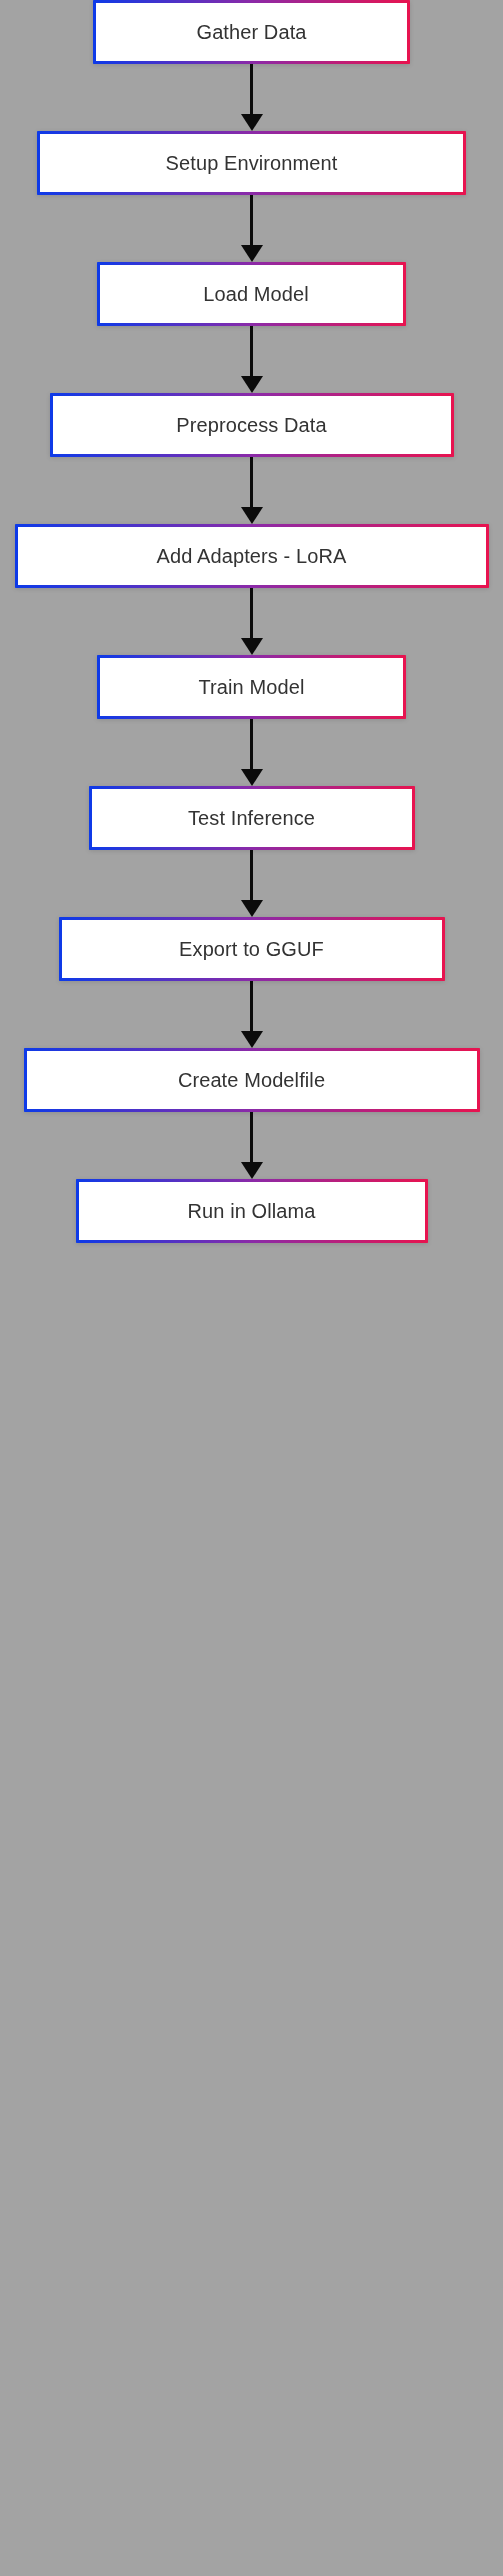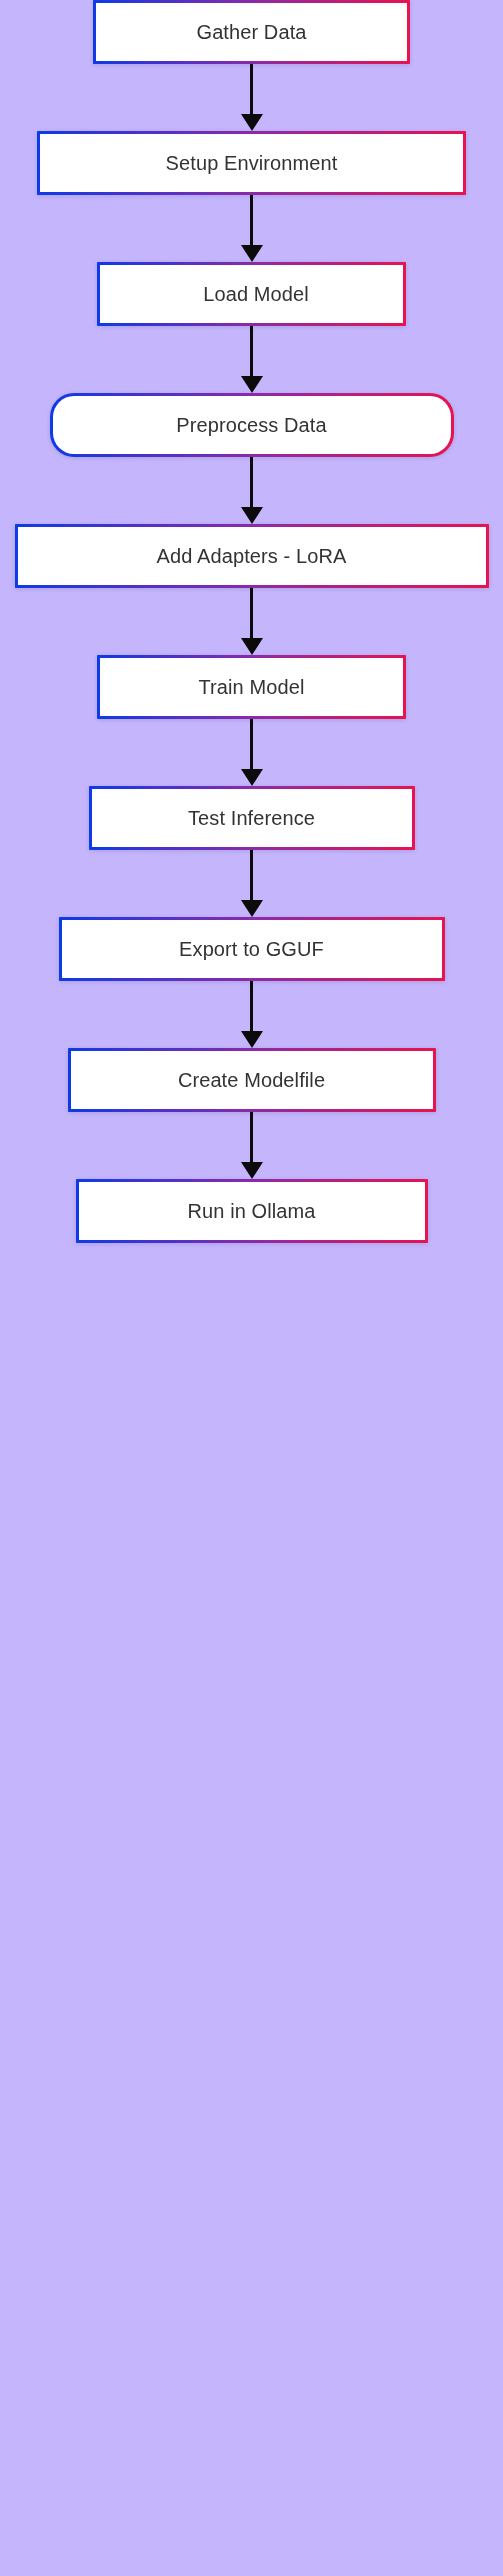--- a/index.html
+++ b/index.html
@@ -73,21 +73,21 @@
     border-left: 11.4px solid transparent;
     border-right: 11.4px solid transparent;
     border-top: 17.4px solid #0b0b0b;
     margin-top: -0.7px;
     flex: 0 0 auto;
   }
 </style>
 </head>
 <body>
 
-<div id="flowchart" style="background: #c4b5fd;">
+<div id="flowchart" style="background: #a3a3a3;">
 
   <div class="node" style="width: 317px; height: 64px; --g-from: #0d3ae8; --g-mid: #8b2aa8; --g-to: #e8134f;">
     <span class="node-label">Gather Data</span>
   </div>
   <div class="connector" style="height: 67px;">
     <div class="shaft" style="background: rgb(11, 11, 11);"></div>
     <div class="head" style="border-top-color: rgb(11, 11, 11);"></div>
   </div>
 
   <div class="node" style="width: 429px; height: 64px; --g-from: #0d3ae8; --g-mid: #8b2aa8; --g-to: #e8134f;">
@@ -99,21 +99,21 @@
   </div>
 
   <div class="node" style="width: 309px; height: 64px; padding-left: 9px; --g-from: #0d3ae8; --g-mid: #8b2aa8; --g-to: #e8134f;">
     <span class="node-label">Load Model</span>
   </div>
   <div class="connector" style="height: 67px;">
     <div class="shaft" style="background: rgb(11, 11, 11);"></div>
     <div class="head" style="border-top-color: rgb(11, 11, 11);"></div>
   </div>
 
-  <div class="node" style="width: 404px; height: 64px; border-radius: 24px; --g-from: #0d3ae8; --g-mid: #8b2aa8; --g-to: #e8134f;">
+  <div class="node" style="width: 404px; height: 64px; --g-from: #0d3ae8; --g-mid: #8b2aa8; --g-to: #e8134f;">
     <span class="node-label">Preprocess Data</span>
   </div>
   <div class="connector" style="height: 67px;">
     <div class="shaft" style="background: rgb(11, 11, 11);"></div>
     <div class="head" style="border-top-color: rgb(11, 11, 11);"></div>
   </div>
 
   <div class="node" style="width: 474px; height: 64px; --g-from: #0d3ae8; --g-mid: #8b2aa8; --g-to: #e8134f;">
     <span class="node-label">Add Adapters - LoRA</span>
   </div>
@@ -139,21 +139,21 @@
   </div>
 
   <div class="node" style="width: 386px; height: 64px; --g-from: #0d3ae8; --g-mid: #8b2aa8; --g-to: #e8134f;">
     <span class="node-label">Export to GGUF</span>
   </div>
   <div class="connector" style="height: 67px;">
     <div class="shaft" style="background: rgb(11, 11, 11);"></div>
     <div class="head" style="border-top-color: rgb(11, 11, 11);"></div>
   </div>
 
-  <div class="node" style="width: 368px; height: 64px; --g-from: #0d3ae8; --g-mid: #8b2aa8; --g-to: #e8134f;">
+  <div class="node" style="width: 456px; height: 64px; --g-from: #0d3ae8; --g-mid: #8b2aa8; --g-to: #e8134f;">
     <span class="node-label">Create Modelfile</span>
   </div>
   <div class="connector" style="height: 67px;">
     <div class="shaft" style="background: rgb(11, 11, 11);"></div>
     <div class="head" style="border-top-color: rgb(11, 11, 11);"></div>
   </div>
 
   <div class="node" style="width: 352px; height: 64px; --g-from: #0d3ae8; --g-mid: #8b2aa8; --g-to: #e8134f;">
     <span class="node-label">Run in Ollama</span>
   </div>

